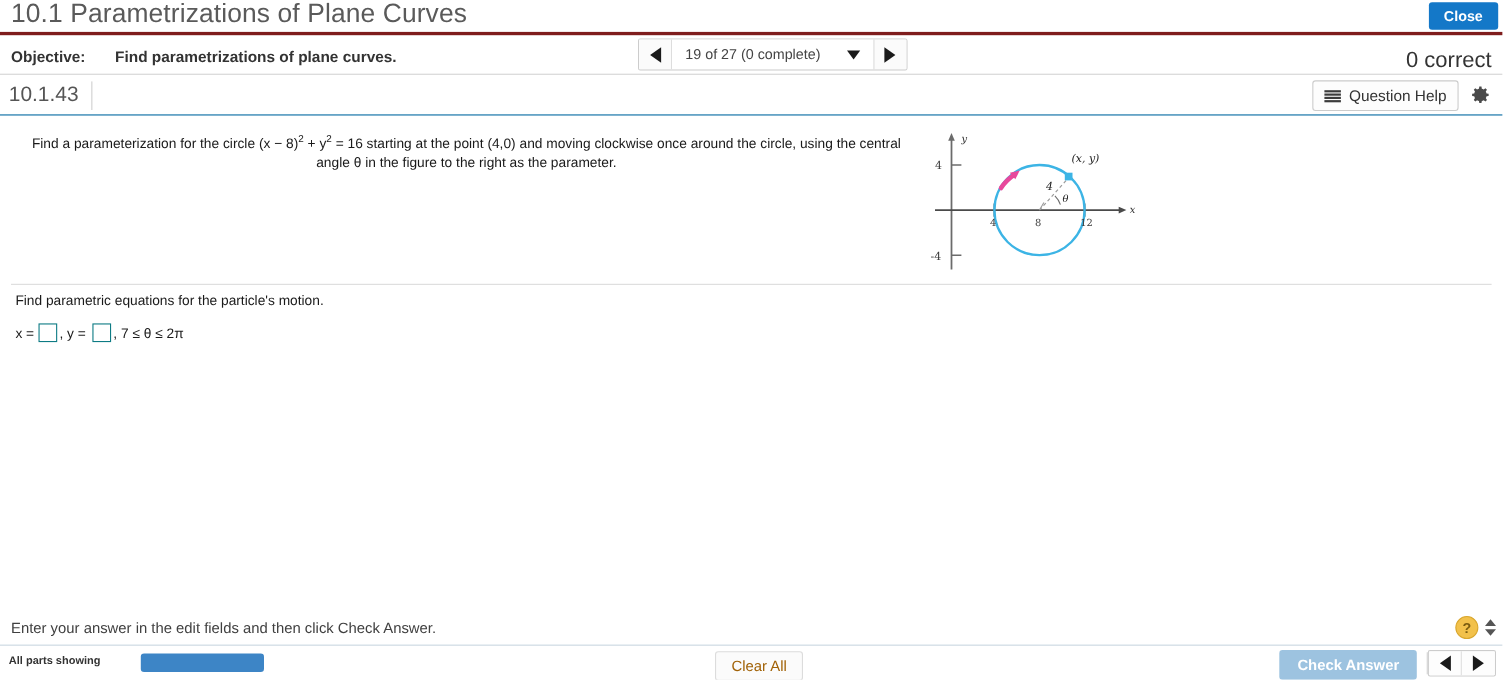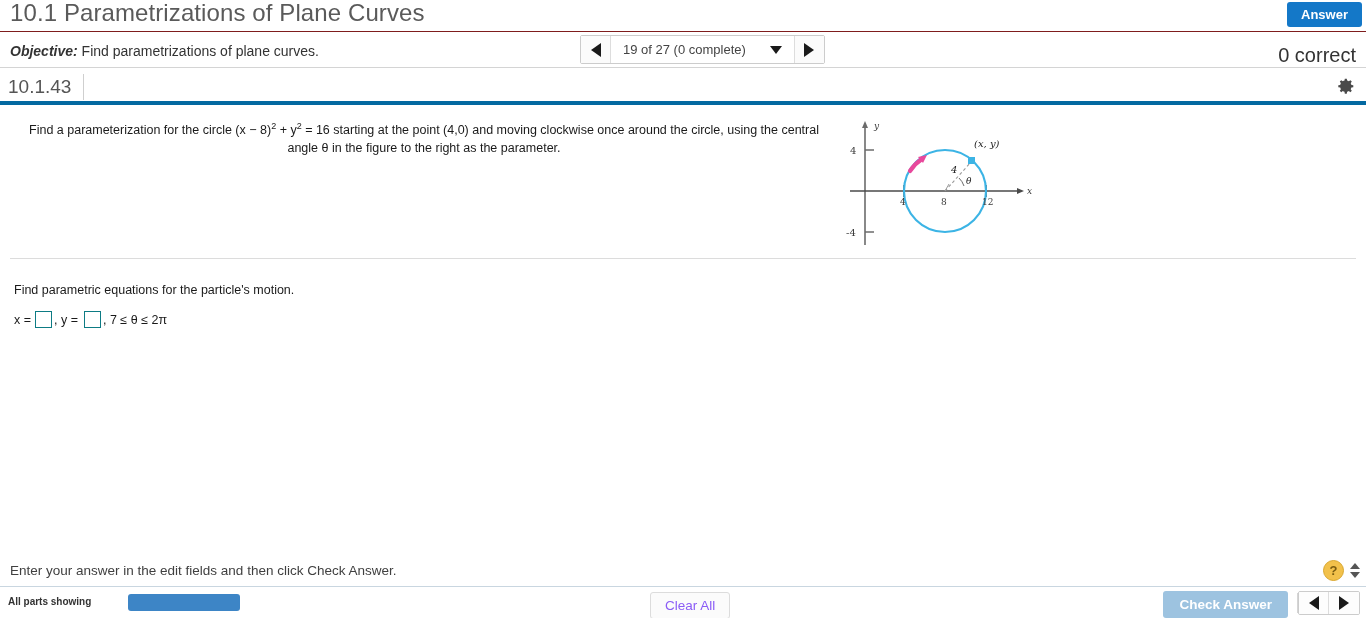--- a/index.html
+++ b/index.html
@@ -9,21 +9,21 @@
     background: #ffffff;
     font-family: "Liberation Sans", sans-serif;
     color: #333333;
     overflow: hidden;
   }
   .page { position: relative; width: 1366px; height: 618px; background:#fff; }
 
   
   .titlebar {
     position: absolute; left:0; top:0; width:1366px; height:32px;
-    border-bottom: 1px solid #7f1d1d;
+    border-bottom: 3px solid #7f1d1d;
   }
   .title-text {
     position:absolute; left:10px; top:-1px;
     font-size: 24px; color:#5a5a5a; font-weight: 400;
     letter-spacing: 0.1px; white-space: nowrap;
   }
   .close-btn {
     position:absolute; right:4px; top:2px;
     background:#1478c8; color:#ffffff;
     font-size:13px; font-weight:bold;
@@ -34,22 +34,22 @@
 
   
   .objbar {
     position:absolute; left:0; top:32px; width:1366px; height:36px;
     border-bottom:1px solid #d4d4d4;
   }
   .objective {
     position:absolute; left:10px; top:11px;
     font-size:14px; color:#333; white-space:nowrap;
   }
-  .objective b { font-weight:bold;font-style:italic; }
-  .objective .obj-val { font-weight: normal; }
+  .objective b { font-weight:bold; }
+  .objective .obj-val { font-weight: bold; margin-left: 23px; }
 
   .pager {
     position:absolute; left:580px; top:3px;
     display:flex; align-items:stretch; height:29px;
     border:1px solid #cccccc; background:#fdfdfd; border-radius:2px;
   }
   .pager-arrow {
     width:30px; display:flex; align-items:center; justify-content:center;
     background:#fbfbfb; cursor:pointer;
     font-size:0;
@@ -66,21 +66,21 @@
     cursor:pointer; background:#fff;
   }
   .correct-count {
     position:absolute; right:10px; top:12px;
     font-size:20px; color:#333; white-space:nowrap;
   }
 
   
   .qidbar {
     position:absolute; left:0; top:68px; width:1366px; height:37px;
-    border-bottom:4px solid #0369a1;
+    border-bottom:1px solid #0369a1;
     text-decoration:underline;
   }
   .qid {
     position:absolute; left:8px; top:6px;
     font-size:19px; color:#555; padding-right:12px;
     border-right:1px solid #cfcfcf; height:26px; line-height:25px;
     white-space:nowrap;
   }
   .qhelp-btn {
     position:absolute; right:40px; top:5px;
@@ -112,21 +112,21 @@
   }
   sup { font-size:9px; vertical-align:super; }
 
   .figure { position:absolute; left:838px; top:8px; width:200px; height:140px; }
 
   .divider-1 {
     position:absolute; left:10px; top:258px; width:1346px; height:1px; background:#dcdcdc;
   }
 
   
-  .answer-area { position:absolute; left:0; top:276px; width:1366px; height:297px; }
+  .answer-area { position:absolute; left:0; top:259px; width:1366px; height:297px; }
   .sub-prompt {
     position:absolute; left:14px; top:7px;
     font-size:12.5px; color:#1a1a1a;
   }
   .answer-row {
     position:absolute; left:14px; top:35px;
     display:flex; align-items:center;
     font-size:12.5px; color:#1a1a1a; white-space:nowrap;
   }
   .ans-box {
@@ -170,21 +170,21 @@
     position:absolute; left:8px; top:9px;
     font-size:10px; font-weight:bold; color:#333; white-space:nowrap;
   }
   .progress {
     position:absolute; left:128px; top:7px;
     width:112px; height:17px; background:#3d85c6; border-radius:3px;
   }
   .clear-btn {
     position:absolute; left:650px; top:5px;
     border:1px solid #dcdcdc; background:#fbfbfb; border-radius:3px;
-    padding:5px 14px; font-size:13.5px; color:#8b5cf6; cursor:pointer;
+    padding:5px 14px; font-size:13.5px; color:#a16207; cursor:pointer;
   }
   .check-btn {
     position:absolute; right:78px; top:4px;
     background:#9dc3e0; color:#ffffff; border:none; border-radius:3px;
     padding:6px 16px; font-size:13.5px; font-weight:bold; cursor:pointer;
   }
   .nav-group {
     position:absolute; right:6px; top:4px;
     display:flex; border:1px solid #cccccc; border-radius:2px; overflow:hidden;
     background:#fdfdfd; height:24px;
@@ -196,21 +196,21 @@
   .nav-btn.first { border-right:1px solid #dddddd; }
   .nav-sep { position:absolute; right:68px; top:6px; width:1px; height:20px; background:#d5d5d5; }
 </style>
 </head>
 <body>
 
 <div class="page">
 
   <div class="titlebar">
     <div class="title-text">10.1 Parametrizations of Plane Curves</div>
-    <button class="close-btn">Answer</button>
+    <button class="close-btn">Close</button>
   </div>
 
   <div class="objbar">
     <div class="objective">
       <b>Objective:</b>
       <span class="obj-val">Find parametrizations of plane curves.</span>
     </div>
 
     <div class="pager">
       <div class="pager-arrow left">
@@ -223,20 +223,29 @@
       <div class="pager-arrow right">
         <span class="tri tri-right"></span>
       </div>
     </div>
 
     <div class="correct-count">0 correct</div>
   </div>
 
   <div class="qidbar">
     <div class="qid">10.1.43</div>
+    <div class="qhelp-btn">
+      <span class="list-icon">
+          <i></i>
+          <i></i>
+          <i></i>
+          <i></i>
+        </span>
+      <span>Question Help</span>
+    </div>
     <div class="gear-btn">
       <svg width="22" height="22" viewBox="0 0 22 22">
         <path fill="#4a4a4a" d="M11 7.2a3.8 3.8 0 1 0 0 7.6 3.8 3.8 0 0 0 0-7.6zm0 5.7a1.9 1.9 0 1 1 0-3.8 1.9 1.9 0 0 1 0 3.8z"></path>
         <path fill="#4a4a4a" d="M19.3 9.2l-1.9-.3a6.6 6.6 0 0 0-.7-1.7l1.1-1.6-1.4-1.4-1.6 1.1a6.6 6.6 0 0 0-1.7-.7L12.8 2.7h-2l-.3 1.9a6.6 6.6 0 0 0-1.7.7L7.2 4.2 5.8 5.6l1.1 1.6a6.6 6.6 0 0 0-.7 1.7l-1.9.3v2l1.9.3c.15.6.4 1.16.7 1.7l-1.1 1.6 1.4 1.4 1.6-1.1c.54.3 1.1.55 1.7.7l.3 1.9h2l.3-1.9c.6-.15 1.16-.4 1.7-.7l1.6 1.1 1.4-1.4-1.1-1.6c.3-.54.55-1.1.7-1.7l1.9-.3v-2z"></path>
       </svg>
     </div>
   </div>
 
   <div class="problem">
     <div class="problem-text">

